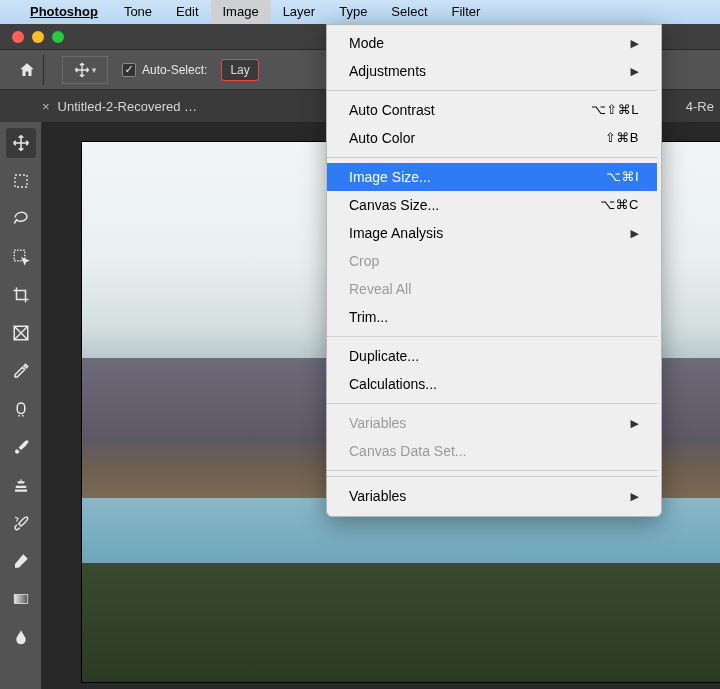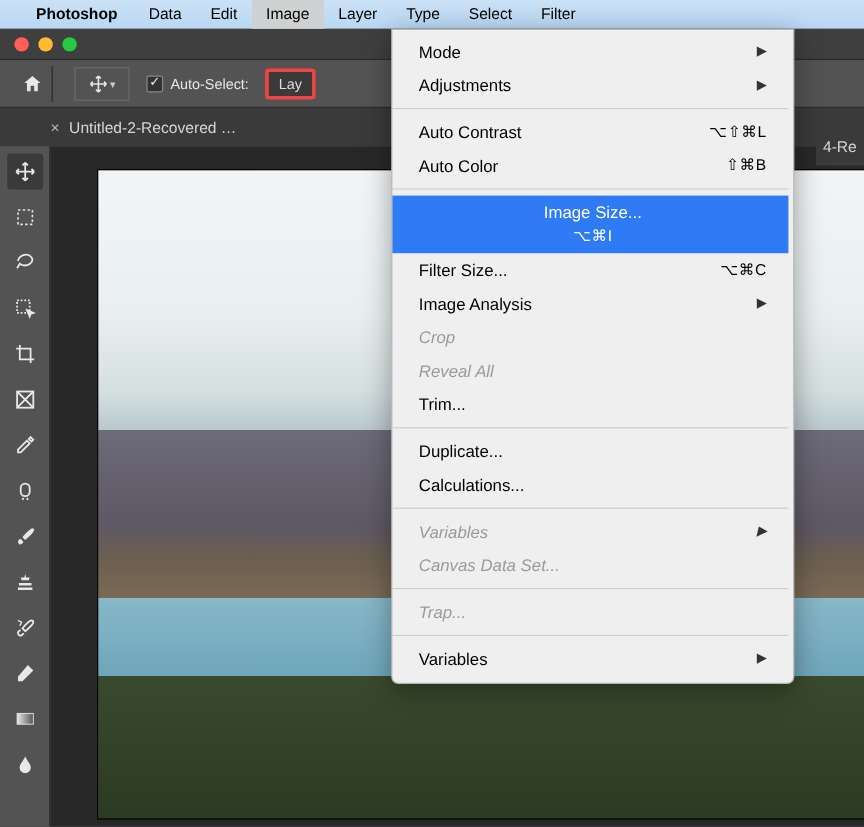--- a/index.html
+++ b/index.html
@@ -16,21 +16,21 @@
     font-size: 13px;
     color: #000;
     gap: 0;
   }
   .apple-logo { font-size: 15px; margin-right: 12px; }
   .menubar-item {
     padding: 3px 12px;
     line-height: 18px;
     border-radius: 0;
   }
-  .menubar-item.app-name { font-weight: 700; padding-left: 4px; padding-right: 14px; }
+  .menubar-item.app-name { font-weight: 700; padding-left: 4px; padding-right: 14px; text-decoration: underline; }
   .menubar-item.open { background: #cfd0d1; text-align: center; }
 
   
   .window-chrome {
     height: 26px;
     background: #3f3f3f;
     display: flex;
     align-items: center;
     padding-left: 12px;
     gap: 8px;
@@ -66,21 +66,21 @@
     gap: 2px;
   }
   .checkbox-row { display: flex; align-items: center; gap: 6px; }
   .checkbox {
     width: 14px; height: 14px;
     border: 1px solid #888; background: #333; border-radius: 2px;
     display: flex; align-items: center; justify-content: center;
     color: #e8e8e8; font-size: 11px; line-height: 1;
   }
   .select-field {
-    background: #3a3a3a; border: 3px solid #ef4444; border-radius: 3px;
+    background: #3a3a3a; border: 1px solid #ef4444; border-radius: 3px;
     padding: 3px 8px; color: #ddd; font-size: 12px;
   }
 
   
   .doc-tabbar {
     height: 32px;
     background: #3a3a3a;
     display: flex;
     align-items: center;
     padding-left: 42px;
@@ -155,23 +155,22 @@
   .dropdown .item {
     display: flex;
     align-items: center;
     justify-content: space-between;
     padding: 4px 18px 4px 22px;
     line-height: 20px;
   }
   .dropdown .item.highlight {
     background: #2f7bf5;
     color: #fff;
-    flex-direction: column;
-  }
-  .dropdown .item.disabled { color: #9a9a9a; font-style: italic; }
+  }
+  .dropdown .item.disabled { color: #9a9a9a; }
   .dropdown hr {
     border: none; border-top: 1px solid #cfcfcf;
     margin: 5px 0;
   }
   .shortcut { font-size: 13px; letter-spacing: 0.5px; }
   .submenu-arrow { font-size: 11px; color: #333; }
 
   
   .right-tab-hint {
     position: absolute;
@@ -187,21 +186,21 @@
 
   
   svg { display: block; }
 </style>
 </head>
 <body>
 
 <div class="mac-menubar">
   <span class="apple-logo"></span>
   <span class="menubar-item app-name">Photoshop</span>
-  <span class="menubar-item">Data</span>
+  <span class="menubar-item">Tone</span>
   <span class="menubar-item">Edit</span>
   <span class="menubar-item open">Image</span>
   <span class="menubar-item">Layer</span>
   <span class="menubar-item">Type</span>
   <span class="menubar-item">Select</span>
   <span class="menubar-item">Filter</span>
 </div>
 
 <div class="window-chrome">
   <div class="traffic-dot traffic-close"></div>
@@ -319,21 +318,21 @@
           <path d="M12 2C9 8 5 12 5 16a7 7 0 0014 0c0-4-4-8-7-14z"></path>
         </svg>
     </div>
   </div>
 
   <div class="canvas-area">
     <div class="photo"></div>
   </div>
 </div>
 
-<div class="right-tab-hint" style="top:106px;justify-content:flex-end;">
+<div class="right-tab-hint" style="top:90px;justify-content:flex-end;">
   <span>4-Re</span>
 </div>
 
 <div class="dropdown" id="image-menu">
     <div class="item">
       <span>Mode</span>
       <span class="submenu-arrow">▶</span>
     </div>
     <div class="item">
       <span>Adjustments</span>
@@ -347,21 +346,21 @@
     <div class="item">
       <span>Auto Color</span>
       <span class="shortcut">⇧⌘B</span>
     </div>
     <hr>
     <div class="item highlight">
       <span>Image Size...</span>
       <span class="shortcut">⌥⌘I</span>
     </div>
     <div class="item">
-      <span>Filter Size...</span>
+      <span>Canvas Size...</span>
       <span class="shortcut">⌥⌘C</span>
     </div>
     <div class="item">
       <span>Image Analysis</span>
       <span class="submenu-arrow">▶</span>
     </div>
     <div class="item disabled">
       <span>Crop</span>
     </div>
     <div class="item disabled">
@@ -379,21 +378,18 @@
     </div>
     <hr>
     <div class="item disabled">
       <span>Variables</span>
       <span class="submenu-arrow">▶</span>
     </div>
     <div class="item disabled">
       <span>Canvas Data Set...</span>
     </div>
     <hr>
-    <div class="item disabled">
-      <span>Trap...</span>
-    </div>
     <hr>
     <div class="item">
       <span>Variables</span>
       <span class="submenu-arrow">▶</span>
     </div>
   </div>
 
 </body></html>

